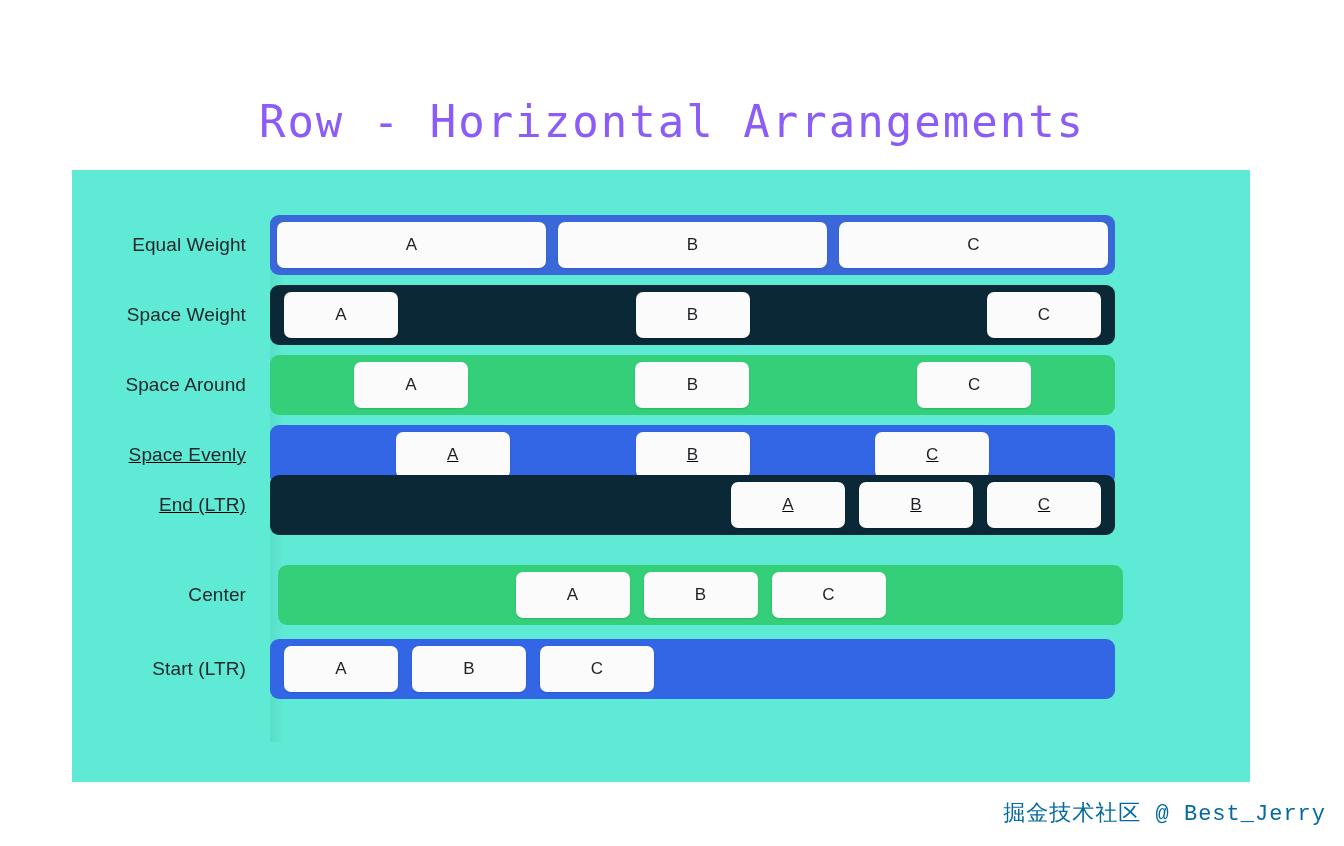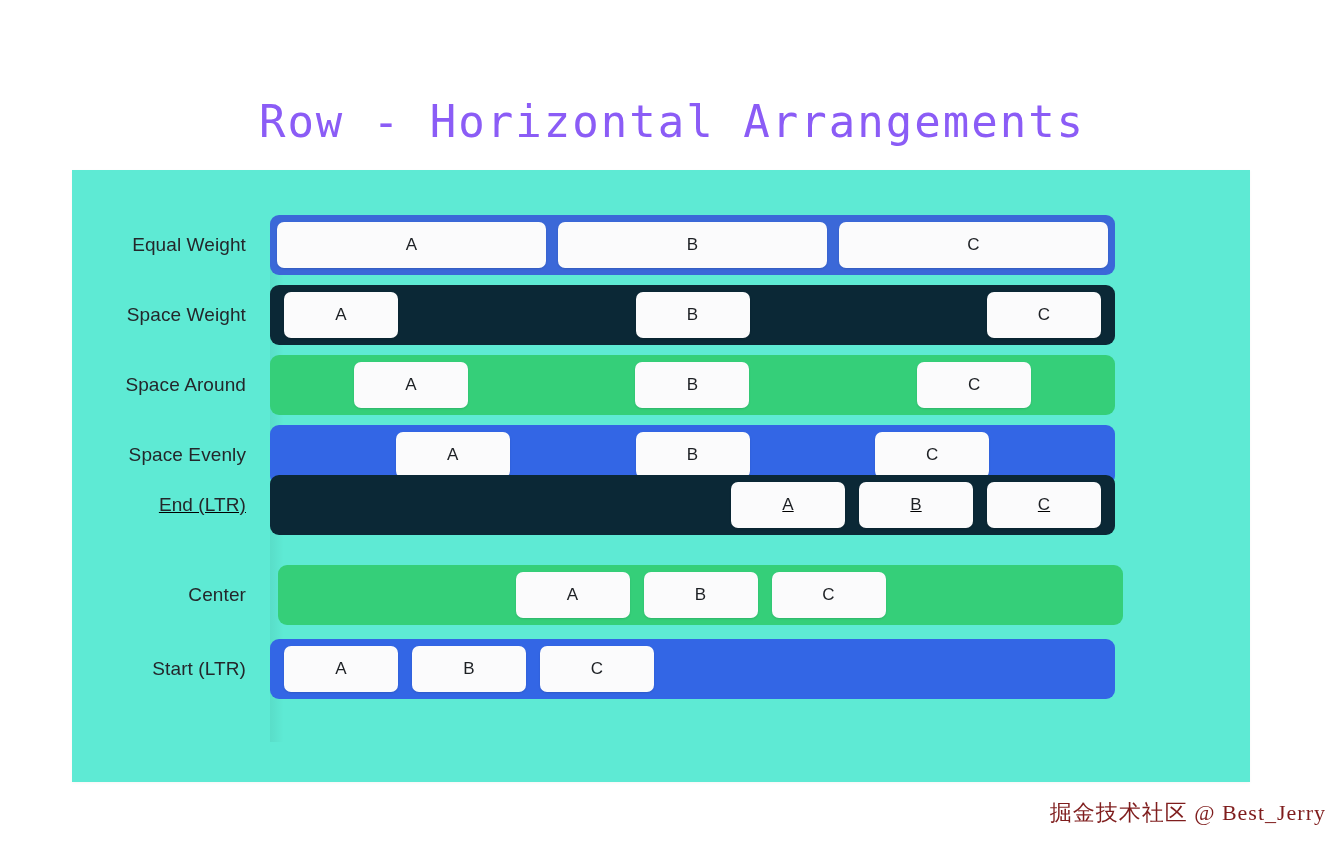--- a/index.html
+++ b/index.html
@@ -126,22 +126,22 @@
   .track-inner.end-ltr       { padding: 0 14px; justify-content: flex-end; gap: 14px; }
   .track-inner.center        { padding: 0 14px; justify-content: center; gap: 14px; }
   .track-inner.start-ltr     { padding: 0 14px; justify-content: flex-start; gap: 14px; }
 
   
   .watermark {
     position: absolute;
     right: 18px;
     bottom: 18px;
     font-size: 22px;
-    color: #7f1d1d;
-    font-family: Liberation Serif, serif;
+    color: #0369a1;
+    font-family: Liberation Mono, monospace;
     letter-spacing: 1px;
     white-space: nowrap;
   }
 </style>
 </head>
 <body>
 
 <div class="slide-title">Row - Horizontal Arrangements</div>
 
 <div class="panel">
@@ -170,21 +170,21 @@
       <div class="arr-row" style="top: 180px;">
         <div class="row-label">Space Around</div>
         <div class="track" style="background: rgb(53, 207, 121);">
           <div class="track-inner space-around">
             <div class="chip fixed">A</div>
             <div class="chip fixed">B</div>
             <div class="chip fixed">C</div>
           </div>
         </div>
       </div>
-      <div class="arr-row" style="top: 250px;">
+      <div class="arr-row" style="top: 250px; text-decoration: underline;">
         <div class="row-label">Space Evenly</div>
         <div class="track" style="background: rgb(51, 102, 229);">
           <div class="track-inner space-evenly">
             <div class="chip fixed">A</div>
             <div class="chip fixed">B</div>
             <div class="chip fixed">C</div>
           </div>
         </div>
       </div>
       <div class="arr-row" style="top: 300px; text-decoration: underline;">

